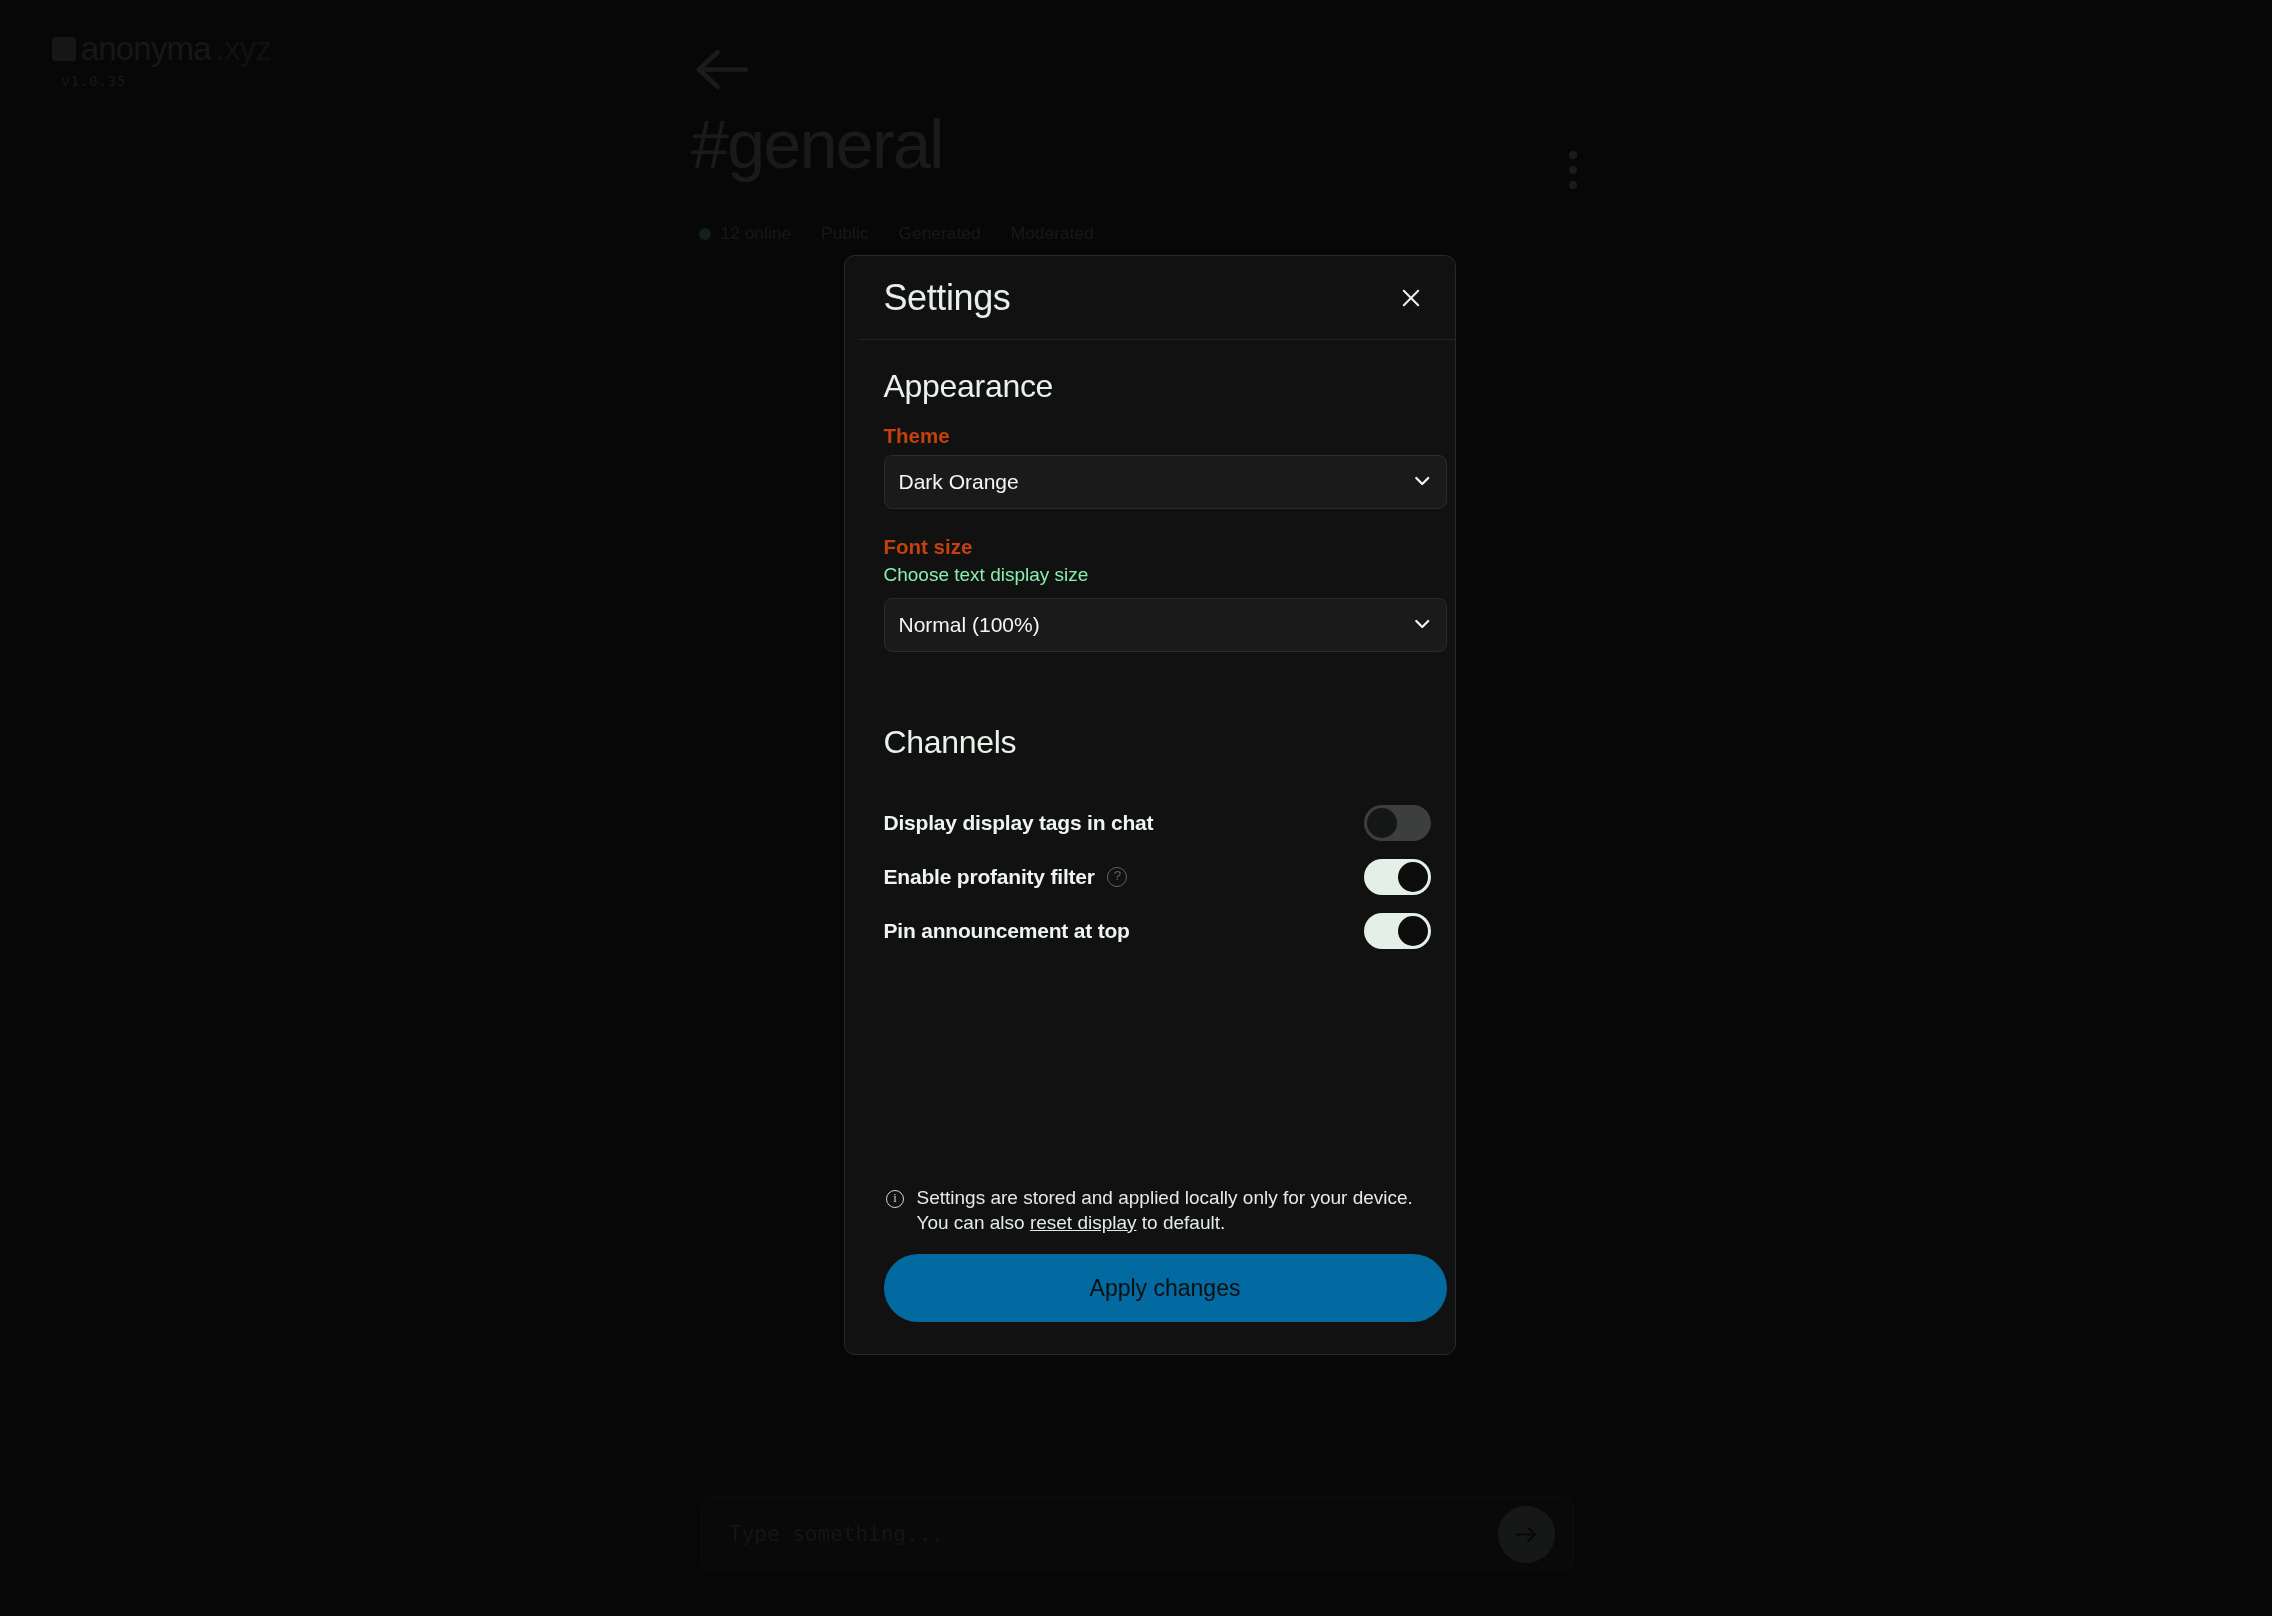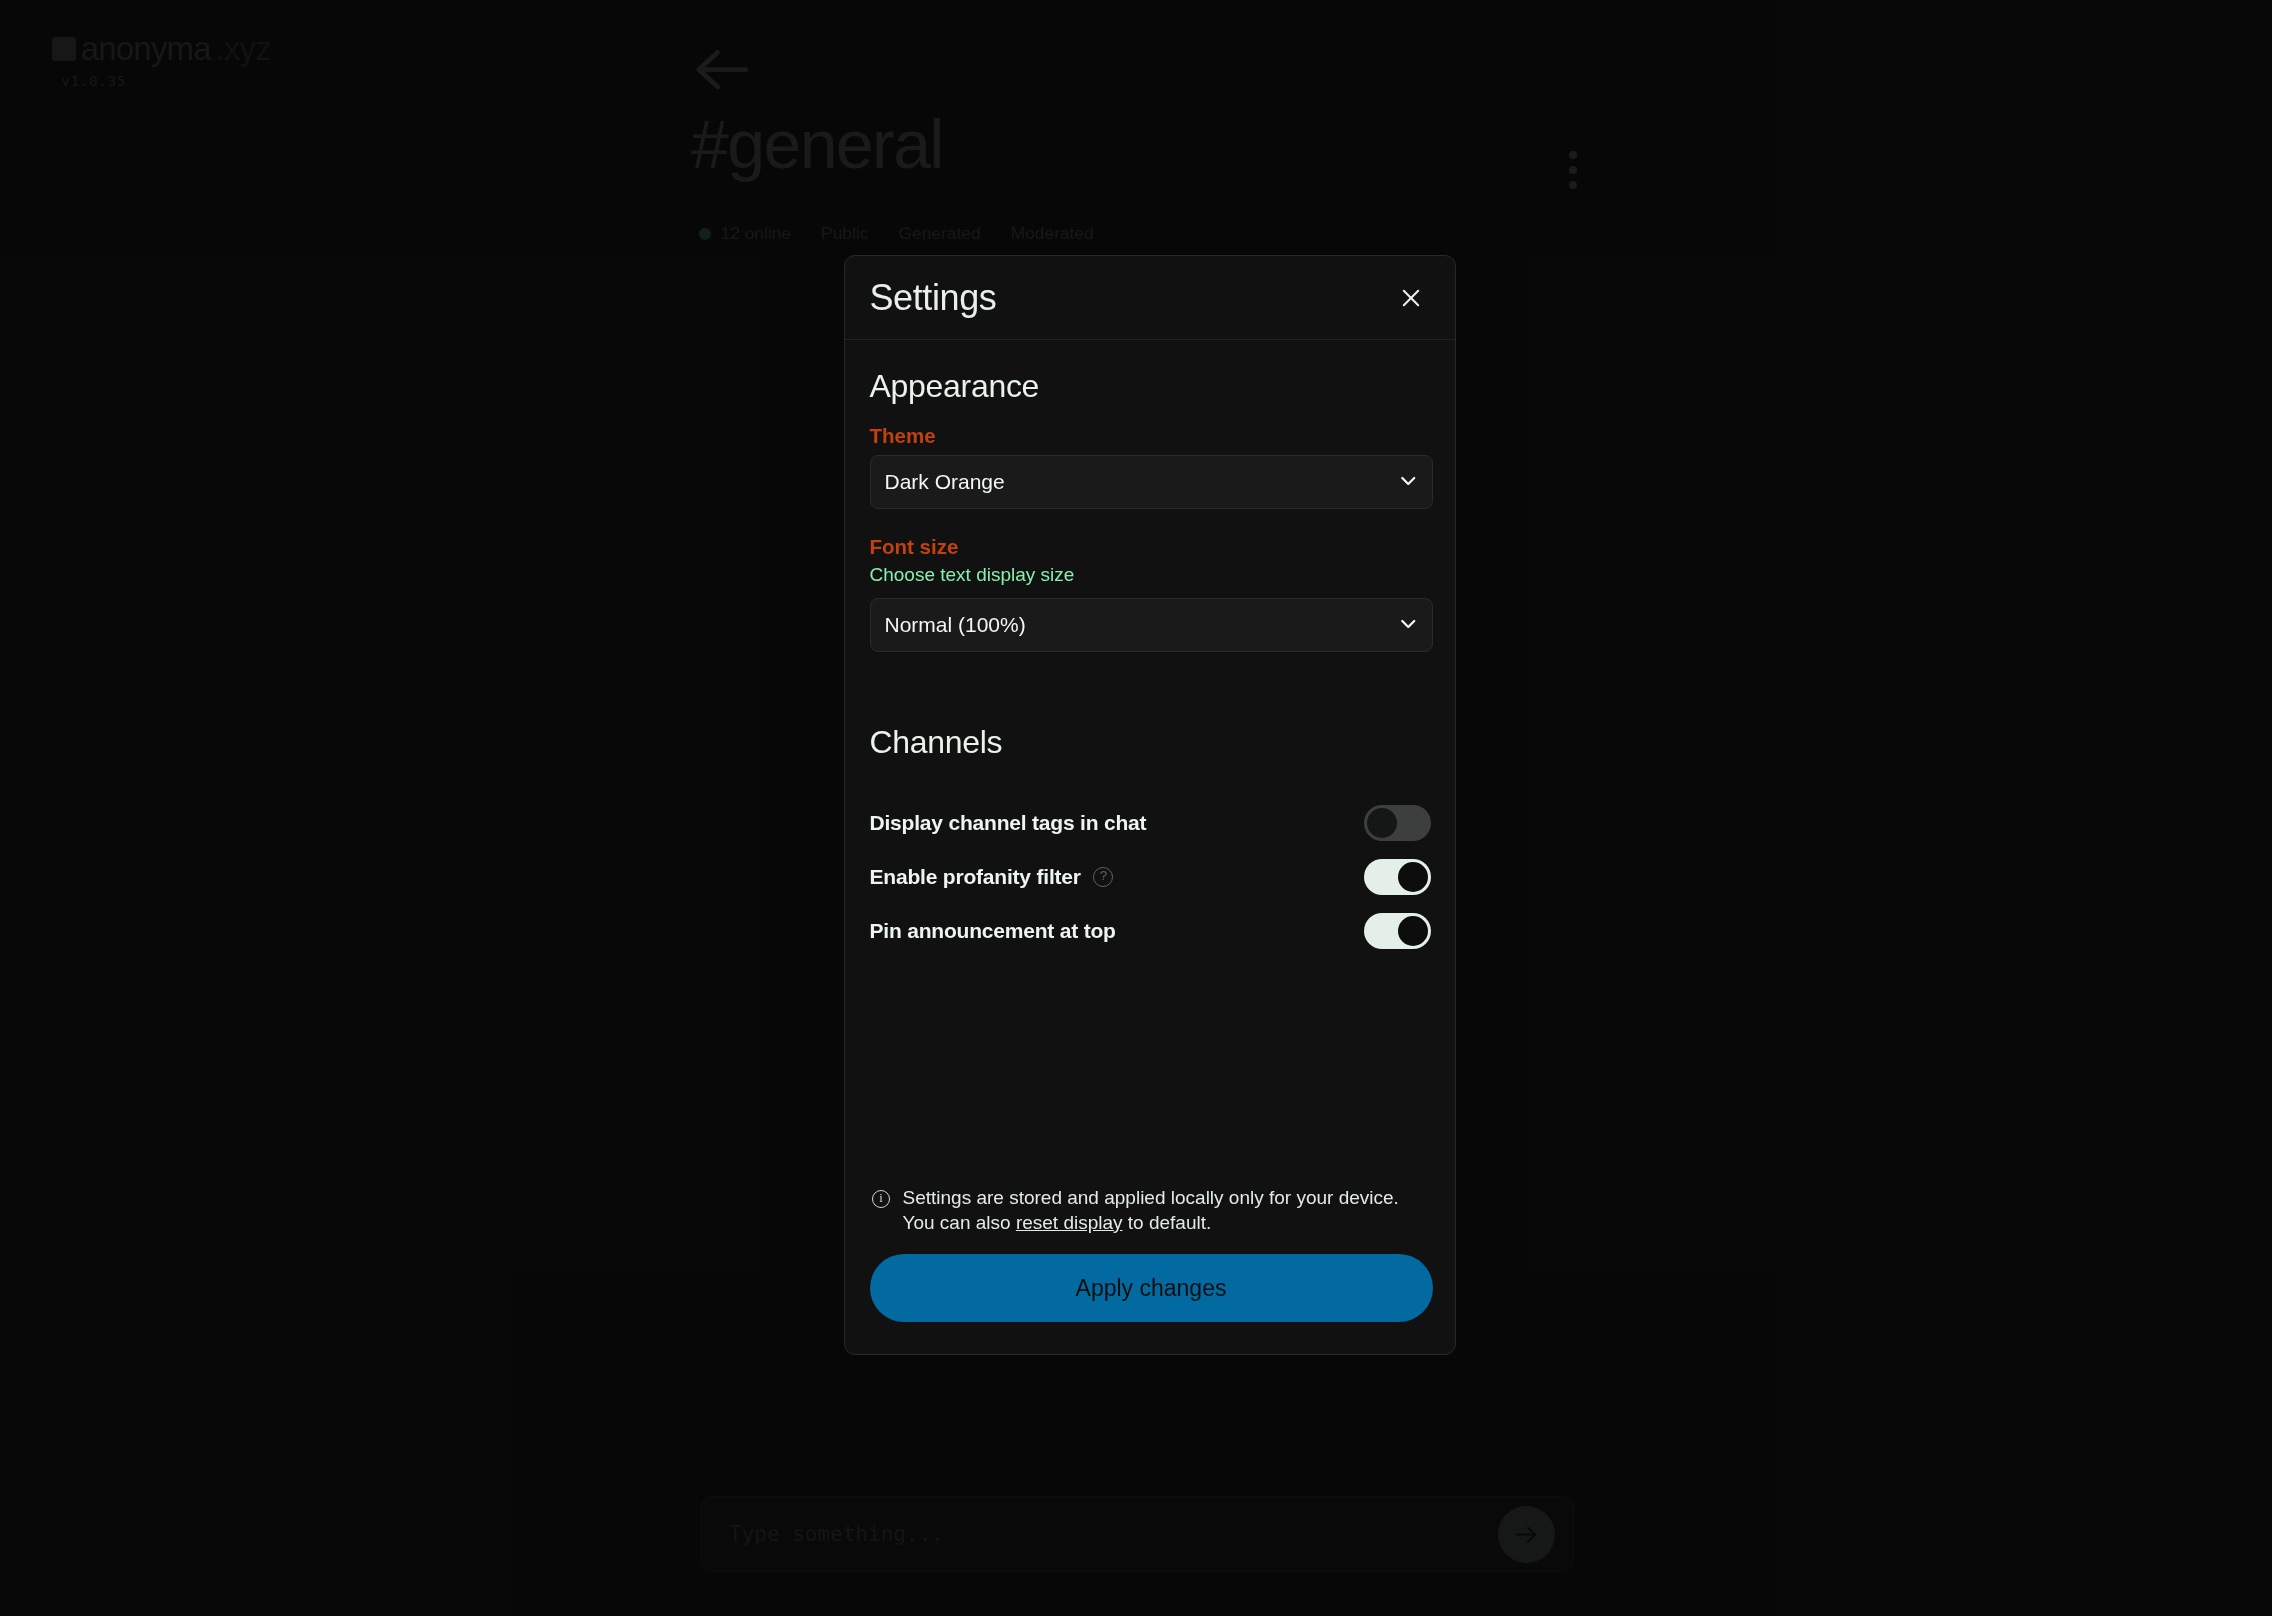--- a/index.html
+++ b/index.html
@@ -173,20 +173,21 @@
     left: 844px;
     top: 255px;
     width: 612px;
     height: 1100px;
     background: #101110;
     border: 0.8px solid #27292a;
     border-radius: 11px;
     display: flex;
     flex-direction: column;
     overflow: hidden;
+    padding-left: 14px;
   }
 
   .dialog-header {
     height: 84px;
     flex: none;
     border-bottom: 0.8px solid #222423;
     display: flex;
     align-items: center;
     justify-content: space-between;
     padding: 0 24.5px 0 24.5px;
@@ -459,21 +460,21 @@
             </svg>
           </span>
         </div>
       </div>
 
 
       <div class="section-title channels">Channels</div>
 
       <div class="toggle-row">
         <div class="toggle-label-wrap">
-          <span class="toggle-label">Display channel tags in chat</span>
+          <span class="toggle-label">Display display tags in chat</span>
         </div>
         <button class="switch off">
           <span class="knob"></span>
         </button>
       </div>
 
       <div class="toggle-row">
         <div class="toggle-label-wrap">
           <span class="toggle-label">Enable profanity filter</span>
           <span class="help-icon">?</span>

